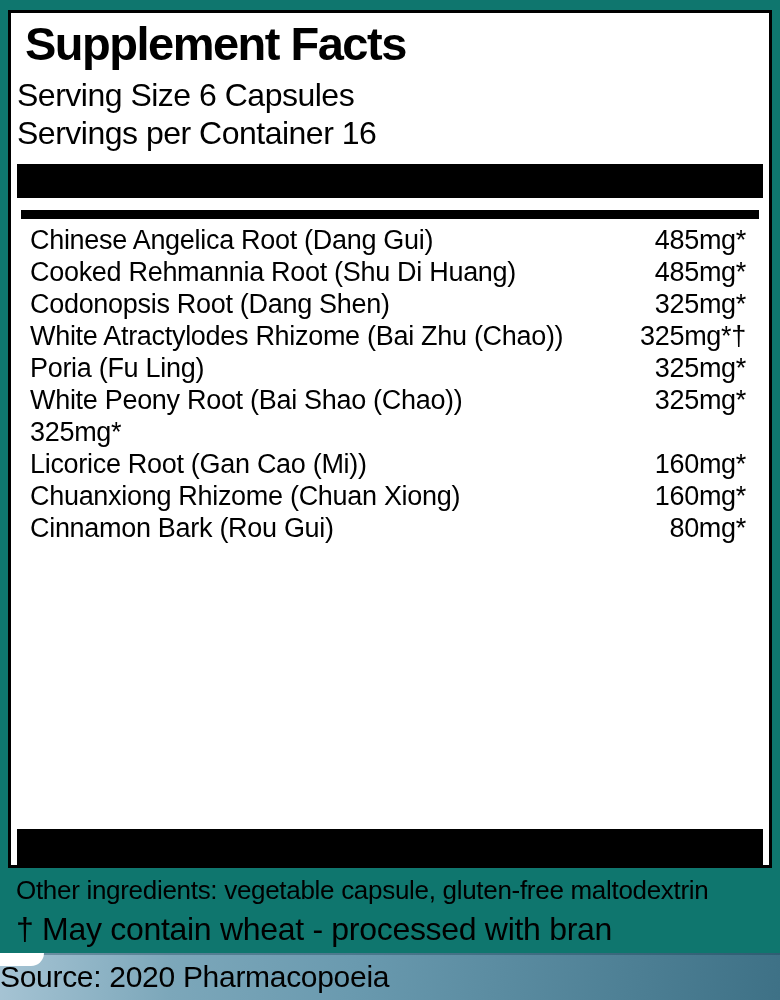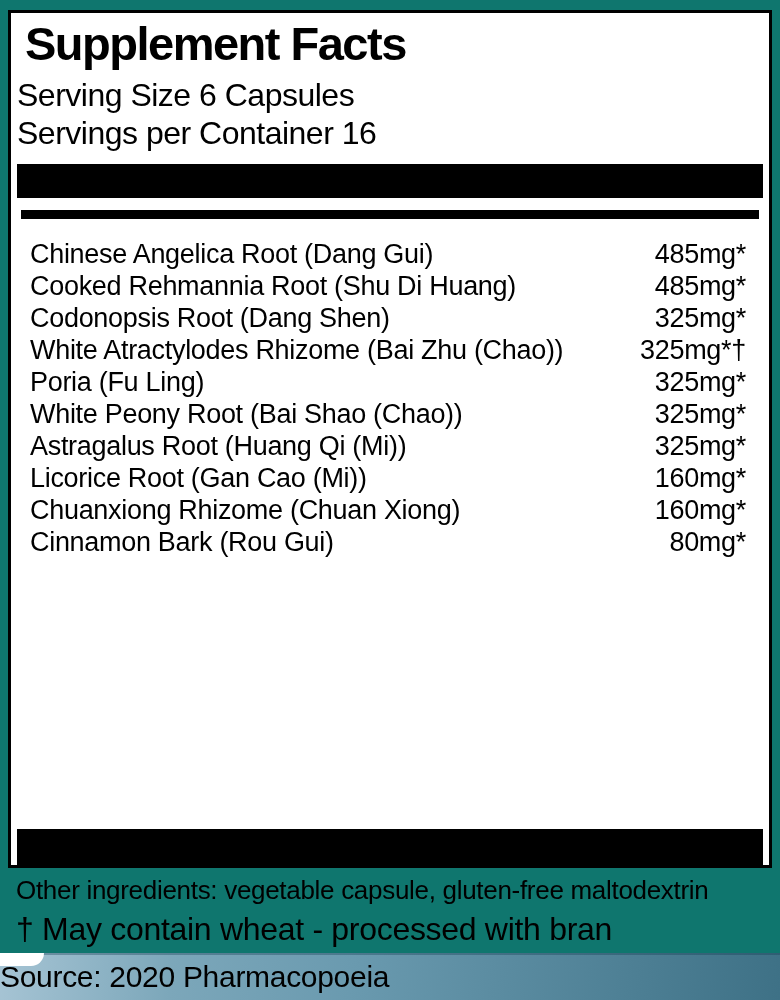--- a/index.html
+++ b/index.html
@@ -50,21 +50,21 @@
     line-height: 38px;
     margin: 12px 0 0 15px;
     letter-spacing: -0.5px;
   }
   .divider {
     height: 9px;
     background: #000000;
     margin: 12px 10px 0 10px;
   }
   .rows {
-    margin: 19px 23px 0 19px;
+    margin: 5px 23px 0 19px;
   }
   .row {
     display: flex;
     justify-content: space-between;
     align-items: baseline;
     font-size: 27px;
     line-height: 32px;
     letter-spacing: -0.3px;
     white-space: nowrap;
   }
@@ -162,21 +162,20 @@
           <span class="name">Poria (Fu Ling)</span>
           <span class="amount">325mg*</span>
         </div>
 
         <div class="row">
           <span class="name">White Peony Root (Bai Shao (Chao))</span>
           <span class="amount">325mg*</span>
         </div>
 
         <div class="row">
-          <span class="name">Astragalus Root (Huang Qi (Mi))</span>
           <span class="amount">325mg*</span>
         </div>
 
         <div class="row">
           <span class="name">Licorice Root (Gan Cao (Mi))</span>
           <span class="amount">160mg*</span>
         </div>
 
         <div class="row">
           <span class="name">Chuanxiong Rhizome (Chuan Xiong)</span>

